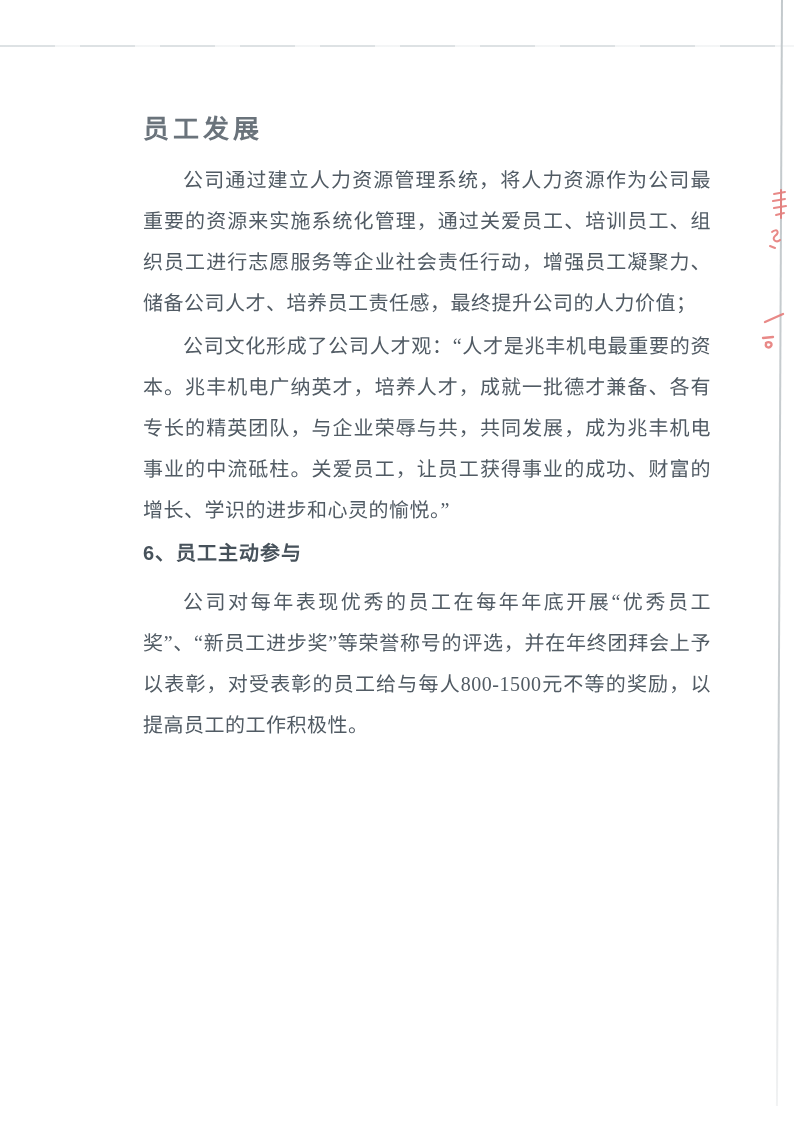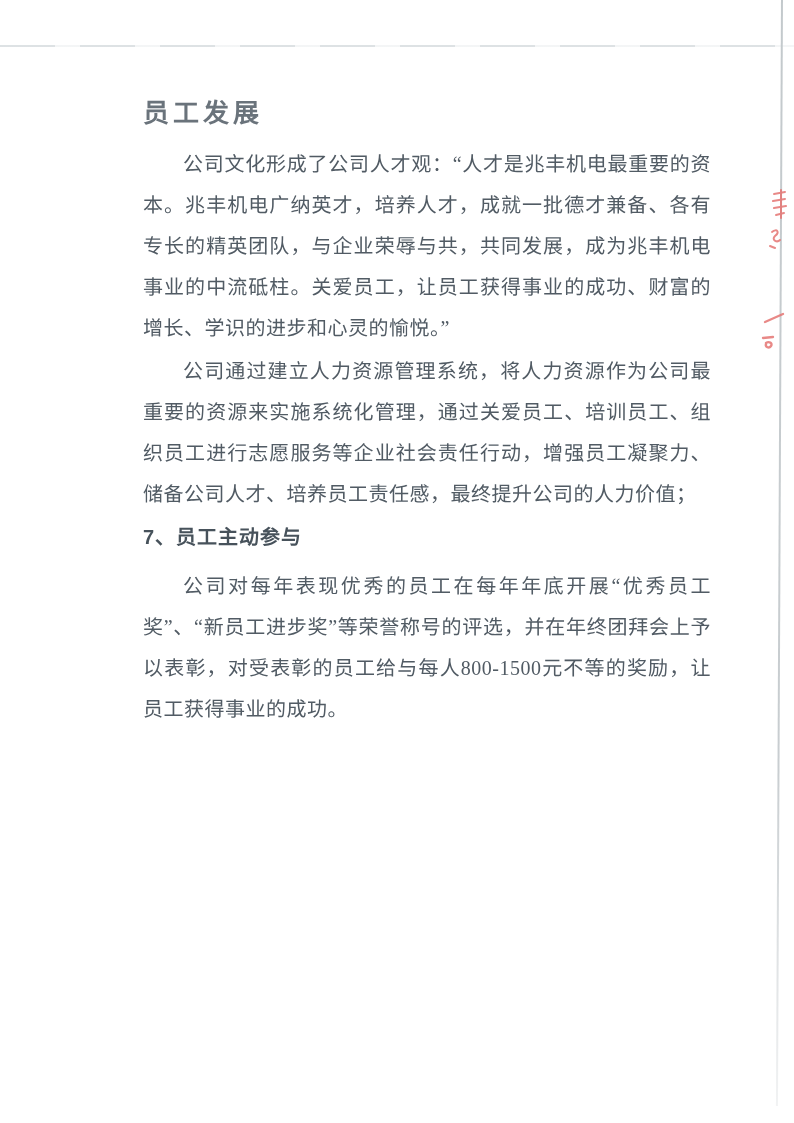--- a/index.html
+++ b/index.html
@@ -43,21 +43,21 @@
       #c9ced1 70%,
       rgba(201,206,209,0.25) 100%
     );
     transform: rotate(0.26deg);
     transform-origin: top left;
   }
 
   .content {
     position: absolute;
     left: 143px;
-    top: 96px;
+    top: 112px;
     width: 568px;
     color: #4e5860;
   }
 
   .doc-title {
     margin: 0 0 14px 0;
     font-family: "Liberation Sans", "DejaVu Sans", sans-serif;
     font-weight: bold;
     font-size: 26px;
     line-height: 34px;
@@ -104,28 +104,28 @@
 
 <div class="page">
 
   <div class="scan-hline"></div>
   <div class="scan-vline"></div>
 
   <div class="content">
 
     <h1 class="doc-title">员工发展</h1>
 
+    <p class="body-par">公司通过建立人力资源管理系统，将人力资源作为公司最重要的资源来实施系统化管理，通过关爱员工、培训员工、组织员工进行志愿服务等企业社会责任行动，增强员工凝聚力、储备公司人才、培养员工责任感，最终提升公司的人力价值；</p>
+
     <p class="body-par">公司文化形成了公司人才观：“人才是兆丰机电最重要的资本。兆丰机电广纳英才，培养人才，成就一批德才兼备、各有专长的精英团队，与企业荣辱与共，共同发展，成为兆丰机电事业的中流砥柱。关爱员工，让员工获得事业的成功、财富的增长、学识的进步和心灵的愉悦。”</p>
 
-    <p class="body-par">公司通过建立人力资源管理系统，将人力资源作为公司最重要的资源来实施系统化管理，通过关爱员工、培训员工、组织员工进行志愿服务等企业社会责任行动，增强员工凝聚力、储备公司人才、培养员工责任感，最终提升公司的人力价值；</p>
-
-    <h2 class="section-heading">7、员工主动参与</h2>
+    <h2 class="section-heading">6、员工主动参与</h2>
 
 
-    <p class="body-par gap-top">公司对每年表现优秀的员工在每年年底开展“优秀员工奖”、“新员工进步奖”等荣誉称号的评选，并在年终团拜会上予以表彰，对受表彰的员工给与每人800-1500元不等的奖励，让员工获得事业的成功。</p>
+    <p class="body-par gap-top">公司对每年表现优秀的员工在每年年底开展“优秀员工奖”、“新员工进步奖”等荣誉称号的评选，并在年终团拜会上予以表彰，对受表彰的员工给与每人800-1500元不等的奖励，以提高员工的工作积极性。</p>
 
   </div>
 
   <div class="red-mark red-mark-1">
     <svg width="22" height="64" viewBox="0 0 22 64">
       <g fill="none" stroke="#e57573" stroke-width="2" stroke-linecap="round" opacity="0.85">
         <path d="M16 2 L16 30"></path>
         <path d="M9 6 L20 4"></path>
         <path d="M8 13 L20 11"></path>
         <path d="M9 20 L21 18"></path>

